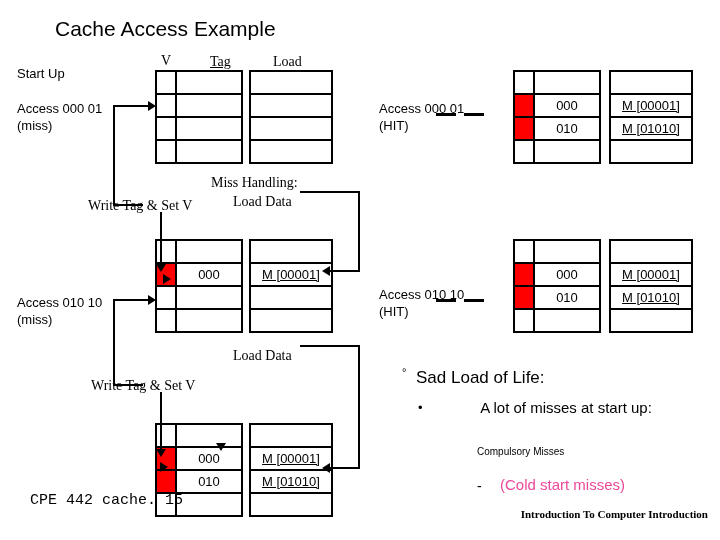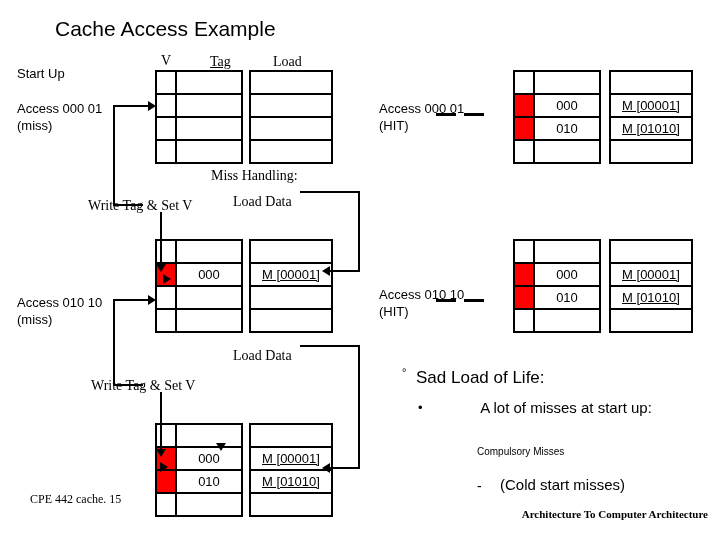--- a/index.html
+++ b/index.html
@@ -49,41 +49,41 @@
   .arrowhead-d {
     position:absolute; width:0; height:0;
     border-left:5px solid transparent;
     border-right:5px solid transparent;
     border-top:8px solid #000;
   }
 
   
   .dash { position:absolute; height:3px; background:#000; }
 
-  #footer-left { left:30px; top:492px; font-family:Liberation Serif, serif; font-size:12px; color:#000; }
+  #footer-left { left:30px; top:492px; font-family:Liberation Mono, monospace; font-size:15px; color:#000; }
   #footer-right { right:12px; top:508px; font-family:"Liberation Serif", serif; font-weight:bold; font-size:11px; color:#000; }
 </style>
 </head>
 <body>
 
 <div class="abs" id="title">Cache Access Example</div>
 
 <div class="abs lbl-serif" style="left:161px; top:53px;">V</div>
 <div class="abs lbl-serif" style="left:210px; top:54px;text-decoration:underline;">Tag</div>
 <div class="abs lbl-serif" style="left:273px; top:54px;">Load</div>
 
 <div class="abs lbl-sans" style="left:17px; top:66px;text-align:center;">Start Up</div>
 
 <div class="abs lbl-sans" style="left:17px; top:101px;">Access 000 01</div>
 <div class="abs lbl-sans" style="left:17px; top:118px;">(miss)</div>
 
 <div class="abs lbl-sans" style="left:17px; top:295px;">Access 010 10</div>
 <div class="abs lbl-sans" style="left:17px; top:312px;">(miss)</div>
 
-<div class="abs lbl-serif" style="left:211px; top:168px;">Miss Handling:</div>
+<div class="abs lbl-serif" style="left:211px; top:175px;">Miss Handling:</div>
 <div class="abs lbl-serif" style="left:88px; top:198px;">Write Tag &amp; Set V</div>
 <div class="abs lbl-serif" style="left:233px; top:194px;">Load Data</div>
 <div class="abs lbl-serif" style="left:233px; top:348px;">Load Data</div>
 <div class="abs lbl-serif" style="left:91px; top:378px;">Write Tag &amp; Set V</div>
 
 <div class="abs lbl-sans" style="left:379px; top:101px;">Access 000 01</div>
 <div class="abs lbl-sans" style="left:379px; top:118px;">(HIT)</div>
 <div class="dash" style="left:436px; top:113px; width:20px;"></div>
 <div class="dash" style="left:464px; top:113px; width:20px;"></div>
 
@@ -310,16 +310,16 @@
 
 <div class="abs" style="left:402px; top:366px; font-size:11px; color:#000;">°</div>
 <div class="abs" style="left:416px; top:368px; font-size:17px; color:#000; font-family:'Liberation Sans', sans-serif;">Sad Load of Life:</div>
 
 <div class="abs" style="left:418px; top:400px; font-size:13px; color:#000;">•</div>
 <div class="abs" style="left:432px; top:398px; font-size:15px; color:#000; width:268px; line-height:20px;text-align:center;">A lot of misses at start up:</div>
 
 <div class="abs" style="left:477px; top:446px; font-size:10px; color:#000;">Compulsory Misses</div>
 
 <div class="abs" style="left:477px; top:478px; font-size:14px; color:#000;">-</div>
-<div class="abs" style="left:500px; top:476px; font-size:15px; color:#000000;">(Cold start misses)</div>
+<div class="abs" style="left:500px; top:476px; font-size:15px; color:#ec4899;">(Cold start misses)</div>
 
 <div class="abs" id="footer-left">CPE 442  cache. 15</div>
-<div class="abs" id="footer-right">Architecture To Computer Architecture</div>
+<div class="abs" id="footer-right">Introduction To Computer Introduction</div>
 
 </body></html>

